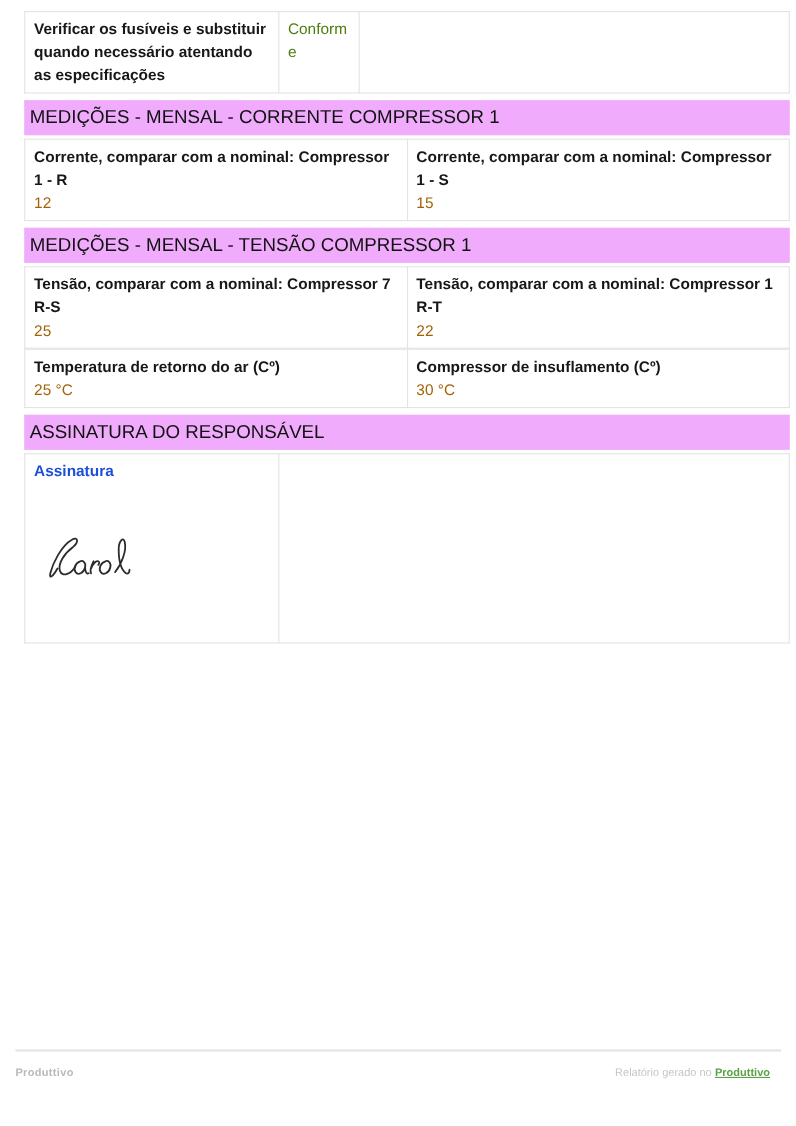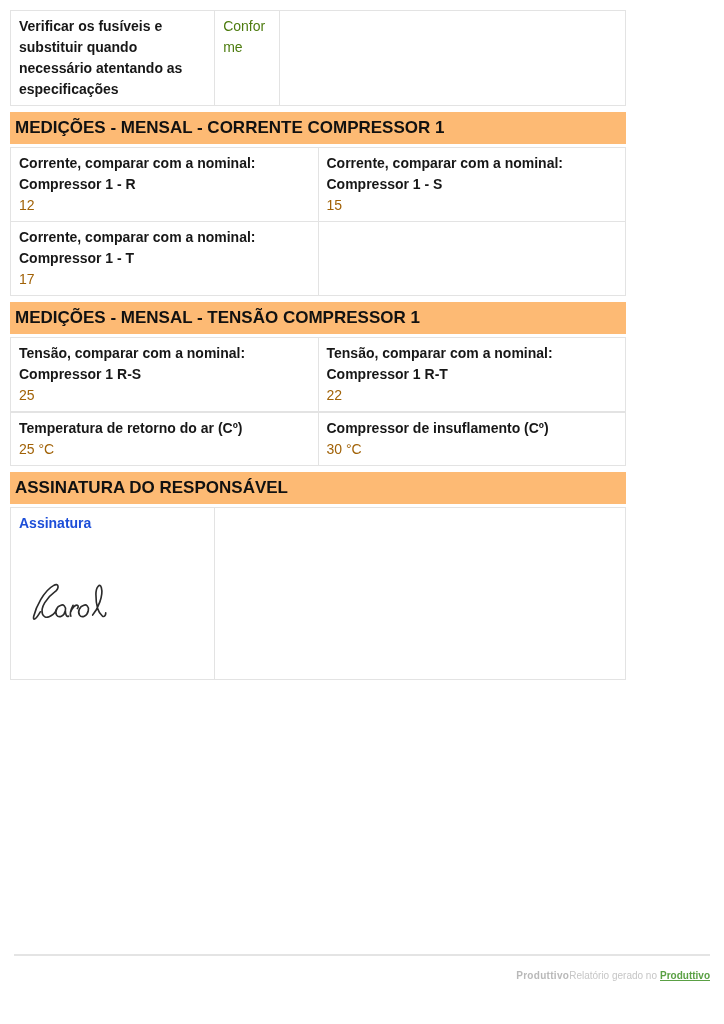--- a/index.html
+++ b/index.html
@@ -4,57 +4,57 @@
 <style>
   * { box-sizing: border-box; margin: 0; padding: 0; }
   html, body { background: #ffffff; }
   body {
     width: 724px; height: 1024px;
     position: relative;
     font-family: "Liberation Sans", sans-serif;
     color: #1f1f1f;
     overflow: hidden;
   }
-  .content { position: absolute; top: 10px; left: 10px; width: 616px; }
+  .content { position: absolute; top: 10px; left: 22px; width: 696px; }
 
   table.sheet { border-collapse: collapse; width: 100%; table-layout: fixed; }
   table.sheet td {
     border: 1px solid #e3e3e3;
     padding: 5px 8px;
     font-size: 14px;
     line-height: 21px;
     vertical-align: top;
     word-wrap: break-word;
     background: #ffffff;
   }
   .q-label, .m-label { font-weight: bold; color: #171717; }
   .m-value { color: #a16207; }
   td.answer-cell { vertical-align: middle; color: #4d7c0f; }
 
   .section-bar {
-    background: #fdba74;
+    background: #f0abfc;
     font-size: 17px;
-    font-weight: bold;
+    font-weight: normal;
     color: #111111;
     padding: 6px 5px;
     margin: 6px 0 3px 0;
     line-height: 20px;
   }
 
   .sig-cell { height: 172px; }
   .sig-label { font-weight: bold; color: #1d4ed8; }
   .sig-svg { display: block; margin: 44px 0 0 6px; }
 
   .footer-rule {
     position: absolute; left: 14px; right: 14px; top: 954px;
     border-top: 2px solid #e4e4e4;
   }
   .footer {
-    position: absolute; left: 14px; right: 14px; top: 970px;
-    display: flex; justify-content: flex-end; align-items: baseline;
+    position: absolute; left: 14px; right: 24px; top: 970px;
+    display: flex; justify-content: space-between; align-items: baseline;
     font-size: 10px;
   }
   .footer-brand { font-weight: bold; color: #b9b9b9; letter-spacing: 0.3px; }
   .footer-gen { color: #c6c6c6; }
   .footer-gen .prefix { margin-right: 3px; }
   .footer-link { color: #5aa044; text-decoration: underline; font-weight: bold; cursor: pointer; }
 </style>
 </head>
 <body>
 
@@ -89,40 +89,33 @@
         <tr>
       <td>
         <div class="m-label">Corrente, comparar com a nominal: Compressor 1 - R</div>
         <div class="m-value">12</div>
       </td>
       <td>
         <div class="m-label">Corrente, comparar com a nominal: Compressor 1 - S</div>
         <div class="m-value">15</div>
       </td>
     </tr>
-    <tr>
-      <td>
-        <div class="m-label">Corrente, comparar com a nominal: Compressor 1 - T</div>
-        <div class="m-value">17</div>
-      </td>
-      <td></td>
-    </tr>
   </tbody>
     </table>
 
   <div class="section-bar">MEDIÇÕES - MENSAL - TENSÃO COMPRESSOR 1</div>
   <table class="sheet">
     <colgroup>
         <col style="width:50%">
         <col style="width:50%">
       </colgroup>
     <tbody>
         <tr>
       <td>
-        <div class="m-label">Tensão, comparar com a nominal: Compressor 1 R-S</div>
+        <div class="m-label">Tensão, comparar com a nominal: Compressor 7 R-S</div>
         <div class="m-value">25</div>
       </td>
       <td>
         <div class="m-label">Tensão, comparar com a nominal: Compressor 1 R-T</div>
         <div class="m-value">22</div>
       </td>
     </tr>
   </tbody>
     </table>
 

